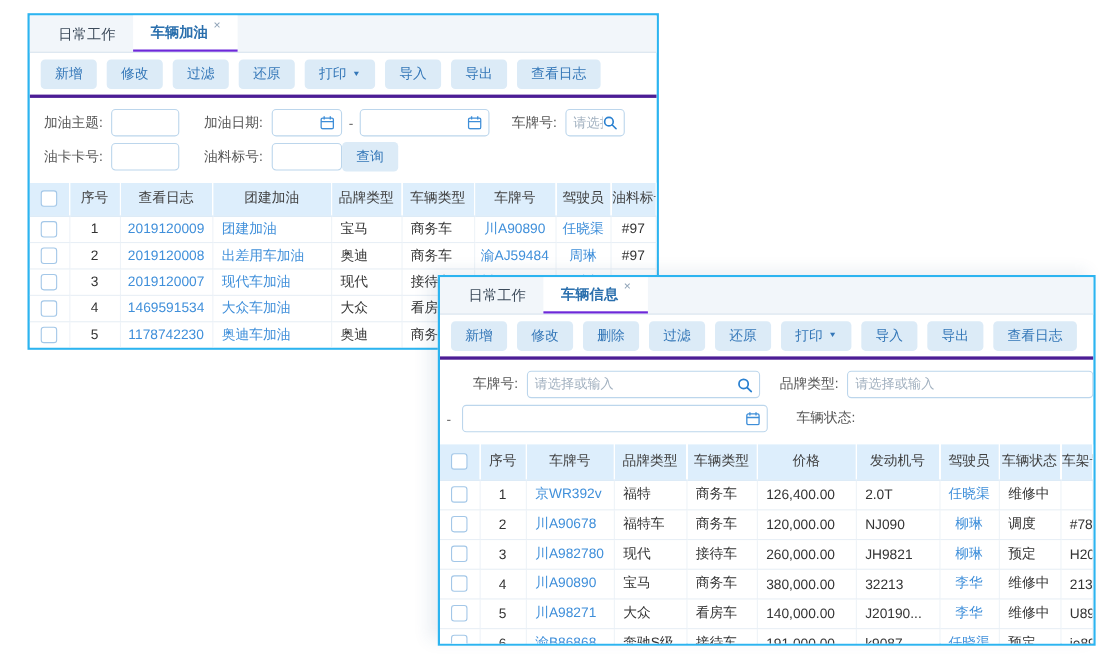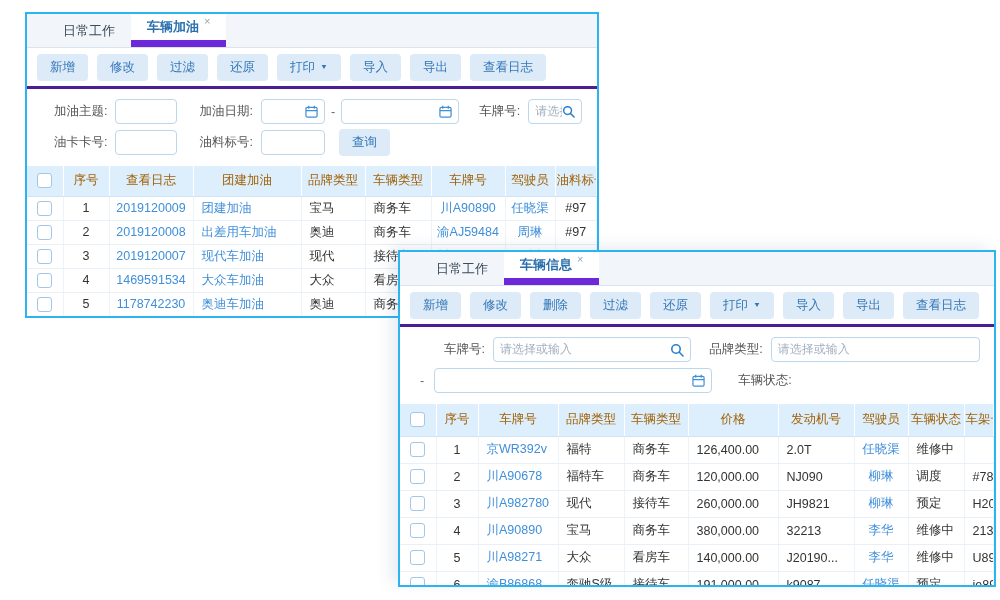--- a/index.html
+++ b/index.html
@@ -8,47 +8,47 @@
     font-family:"Liberation Sans","DejaVu Sans",sans-serif;
     overflow:hidden;color:#333;
   }
   .panel{
     position:absolute;background:#fff;border:2px solid #2cb4f0;
     box-sizing:border-box;overflow:hidden;
   }
   #panel-refuel{left:25px;top:12px;width:574px;height:306px;}
   #panel-info{left:398px;top:250px;width:598px;height:337px;box-shadow:-8px -4px 14px rgba(40,90,140,0.10);}
   
-  .tabbar{height:33px;background:#f2f6fa;border-bottom:1px solid #d9e4ee;display:flex;align-items:stretch;padding-left:20px;}
+  .tabbar{height:33px;background:#f2f6fa;border-bottom:1px solid #d9e4ee;display:flex;align-items:stretch;padding-left:10px;}
   .tab{padding:0 16px;display:flex;align-items:center;font-size:13px;color:#3c4a5a;cursor:default;position:relative;}
-  .tab.active{background:#fff;color:#2a6fad;font-weight:bold;border-bottom:7px solid #6d28d9;}
+  .tab.active{background:#fff;color:#2a6fad;font-weight:bold;border-bottom:2px solid #6d28d9;}
   .tab-close{font-size:11px;color:#90a4b8;font-weight:normal;margin-left:5px;position:relative;top:-6px;line-height:1;}
   
   .toolbar{display:flex;align-items:center;gap:9px;padding:6px 10px 5px 10px;border-bottom:3px solid #4c1d95;}
   .btn{
     background:#dcebf7;color:#3477b8;font-size:12.5px;line-height:1;
     padding:7px 13px;border-radius:4px;border:none;white-space:nowrap;cursor:pointer;
     font-family:inherit;display:inline-flex;align-items:center;gap:5px;
   }
   .caret{font-size:8px;color:#3477b8;transform:scaleY(0.85);}
   
-  .filters{padding:5px 14px;}
+  .filters{padding:5px 0;}
   .f-row{display:flex;align-items:center;height:26px;margin:5px 0;}
   .f-label{font-size:12.5px;color:#555;white-space:nowrap;}
   .inp{
     display:inline-flex;align-items:center;box-sizing:border-box;height:25px;
     border:1px solid #bcd6ec;border-radius:4px;background:#fff;padding:0 6px;overflow:hidden;
   }
   .ph{font-size:12px;color:#a2b1c0;white-space:nowrap;overflow:hidden;flex:1 1 auto;}
   .inp svg{flex:0 0 auto;margin-left:auto;}
   .dash{color:#666;font-size:12.5px;}
   
   table{border-collapse:collapse;width:100%;table-layout:fixed;font-size:12.5px;}
   th{
-    background:#ddeefc;color:#a16207;font-weight:normal;
+    background:#ddeefc;color:#404040;font-weight:normal;
     border-right:1px solid #ffffff;border-bottom:1px solid #cfe3f4;
     white-space:nowrap;overflow:hidden;text-align:center;
   }
   td{
     border-right:1px solid #eef3f8;border-bottom:1px solid #e8eff6;
     white-space:nowrap;overflow:hidden;background:#fff;text-align:left;padding:0 8px;box-sizing:border-box;
   }
   td.ctr{text-align:center;padding:0 2px;}
   .t1 th{height:28px;}  .t1 td{height:24px;}
   .t2 th{height:30px;}  .t2 td{height:27px;}
@@ -114,21 +114,21 @@
             <circle cx="6" cy="6" r="4.2" fill="none" stroke="#2a80d0" stroke-width="1.6"></circle>
             <line x1="9.3" y1="9.3" x2="13" y2="13" stroke="#2a80d0" stroke-width="1.6" stroke-linecap="round"></line>
           </svg>
       </span>
     </div>
     <div class="f-row">
       <span class="f-label" style="margin-left:13px">油卡卡号:</span>
       <span class="inp" style="width:62px;margin-left:8px"></span>
       <span class="f-label" style="margin-left:22px">油料标号:</span>
       <span class="inp" style="width:64px;margin-left:8px"></span>
-      <button class="btn" style="margin-left:14px">查询</button>
+      <button class="btn" style="">查询</button>
     </div>
   </div>
   <table class="t1">
     <colgroup>
         <col style="width:36px">
         <col style="width:46px">
         <col style="width:84px">
         <col style="width:108px">
         <col style="width:64px">
         <col style="width:66px">

